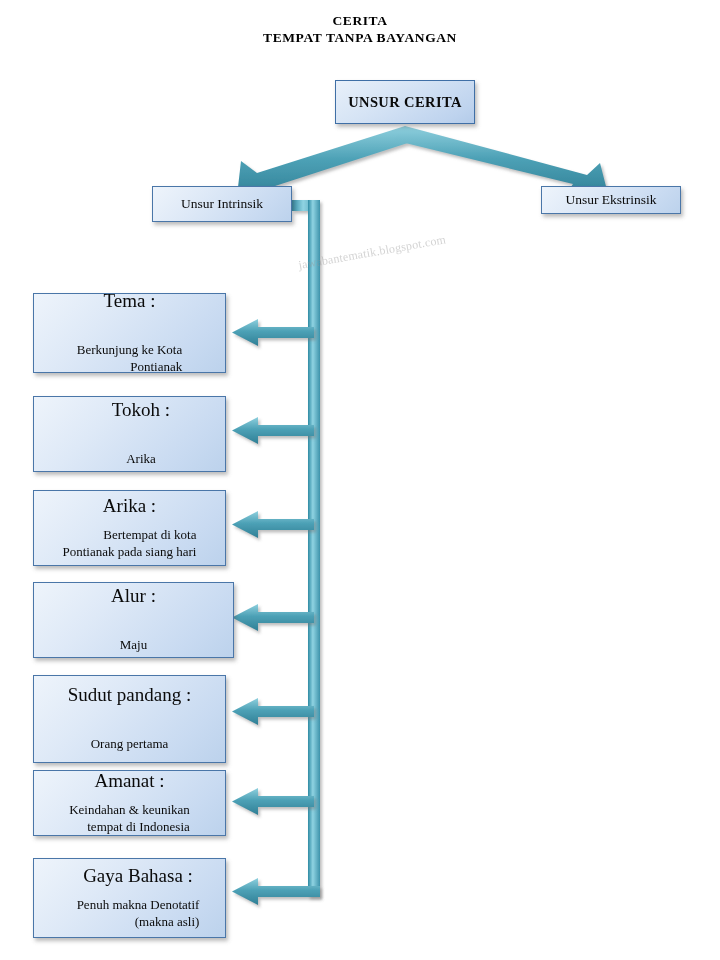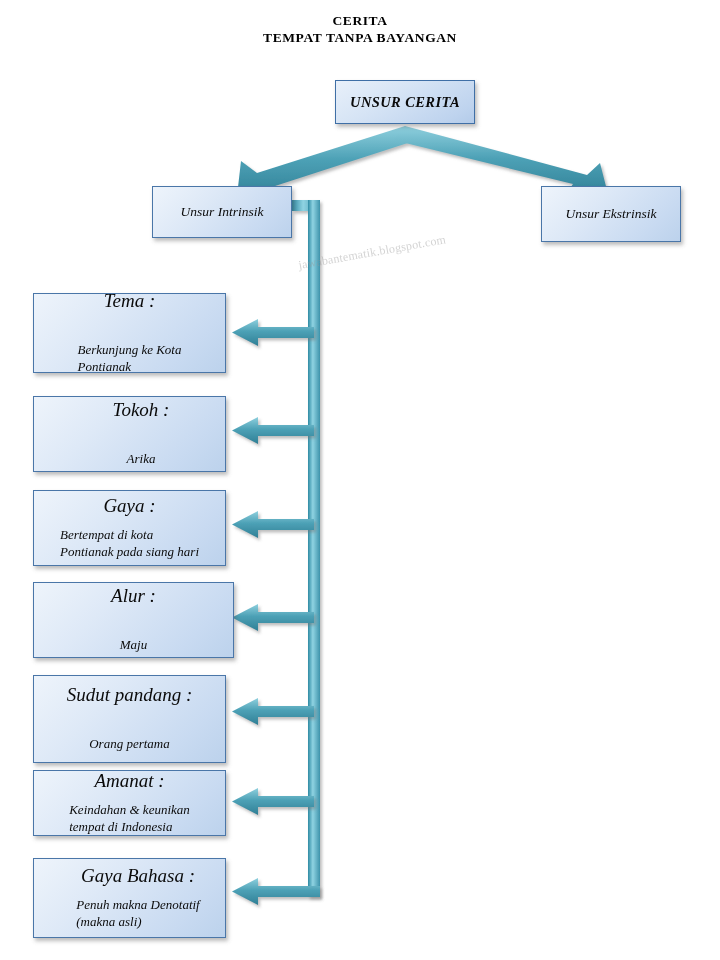--- a/index.html
+++ b/index.html
@@ -38,23 +38,22 @@
     position: absolute;
     box-sizing: border-box;
     border: 1px solid #4a76a8;
     background: linear-gradient(135deg, #eef4fb 0%, #dee9f7 35%, #c8daf1 78%, #bcd2ec 100%);
     box-shadow: 2px 3px 4px rgba(80,80,80,0.38);
     display: flex;
     flex-direction: column;
     align-items: center;
     justify-content: center;
     color: #0a0a0a;
-    text-align: left;
+    text-align: right;
     z-index: 6;
-    font-style: italic;
   }
   .box.root {
     border: 1px solid #3f6fa6;
     background: linear-gradient(150deg, #e8f0fa 0%, #d6e4f5 40%, #bed3ee 85%, #b3cbe9 100%);
     font-weight: bold;
     font-size: 14.5px;
     letter-spacing: 0.4px;
   }
   .box.branch {
     font-size: 13.5px;
@@ -158,41 +157,41 @@
   </svg>
 
   <div id="watermark">
     <span>jawabantematik.blogspot.com</span>
   </div>
 
   <div class="box root" style="left:335px; top:80px; width:140px; height:44px;">
     <span>UNSUR CERITA</span>
   </div>
 
-  <div class="box branch" style="left:152px; top:186px; width:140px; height:52px;">
+  <div class="box branch" style="left:152px; top:186px; width:140px; height:36px;">
     <span>Unsur Intrinsik</span>
   </div>
 
-  <div class="box branch" style="left:541px; top:186px; width:140px; height:56px;">
+  <div class="box branch" style="left:541px; top:186px; width:140px; height:28px;">
     <span>Unsur Ekstrinsik</span>
   </div>
 
   <div class="box leaf" style="left:33px; top:293px; width:193px; height:80px;">
     <span class="leaf-title">Tema :</span>
     <span class="leaf-body">Berkunjung ke Kota
 Pontianak</span>
   </div>
 
   <div class="box leaf" style="left:33px; top:396px; width:193px; height:76px;padding-left:23px;">
     <span class="leaf-title">Tokoh :</span>
     <span class="leaf-body">Arika</span>
   </div>
 
   <div class="box leaf" style="left:33px; top:490px; width:193px; height:76px;">
-    <span class="leaf-title">Gaya :</span>
+    <span class="leaf-title">Arika :</span>
     <span class="leaf-body tight">Bertempat di kota
 Pontianak pada siang hari</span>
   </div>
 
   <div class="box leaf" style="left:33px; top:582px; width:201px; height:76px;">
     <span class="leaf-title">Alur :</span>
     <span class="leaf-body">Maju</span>
   </div>
 
   <div class="box leaf" style="left:33px; top:675px; width:193px; height:88px;">

